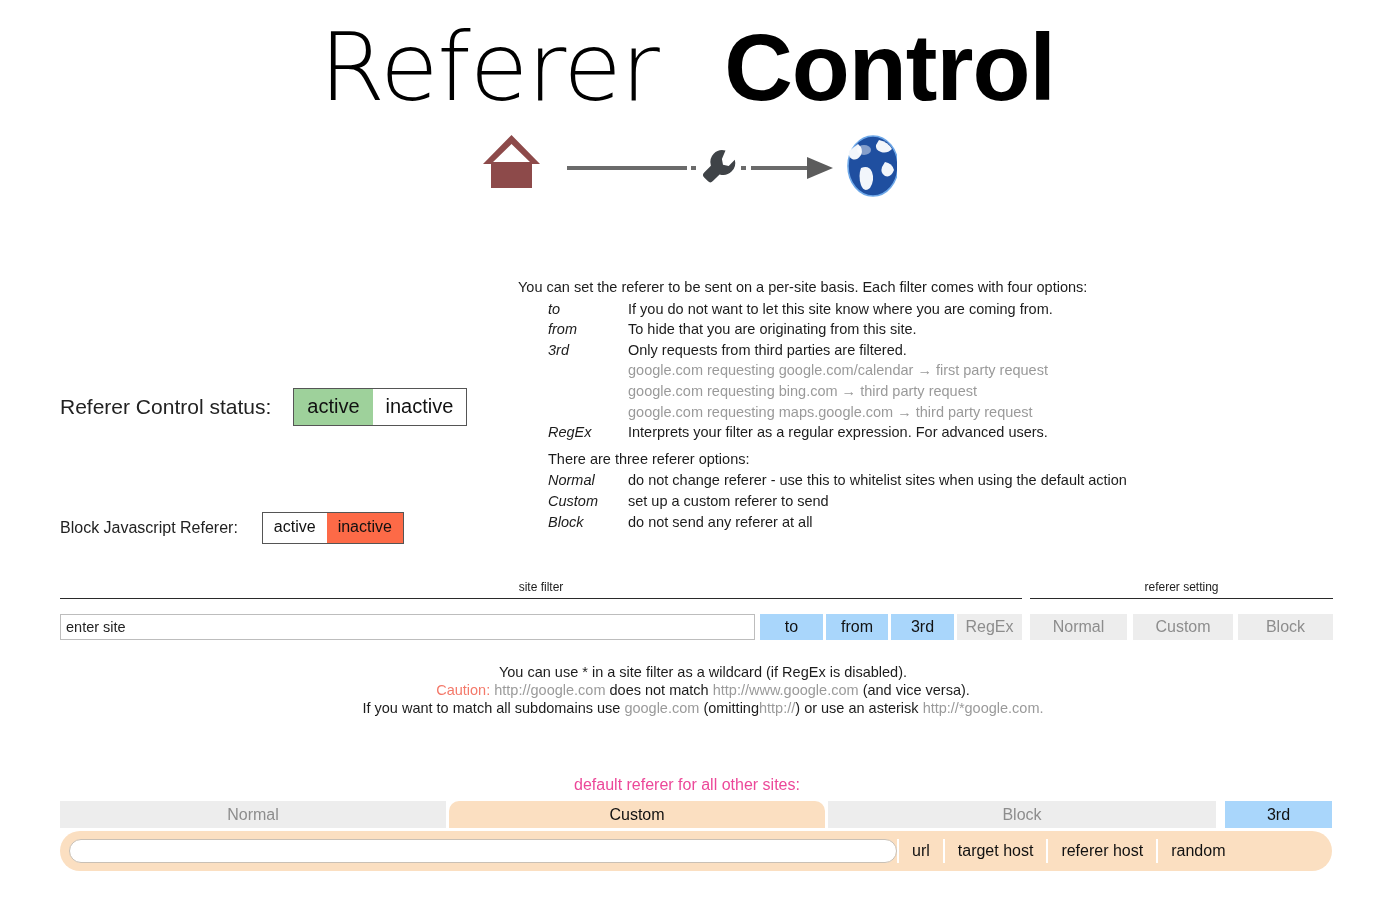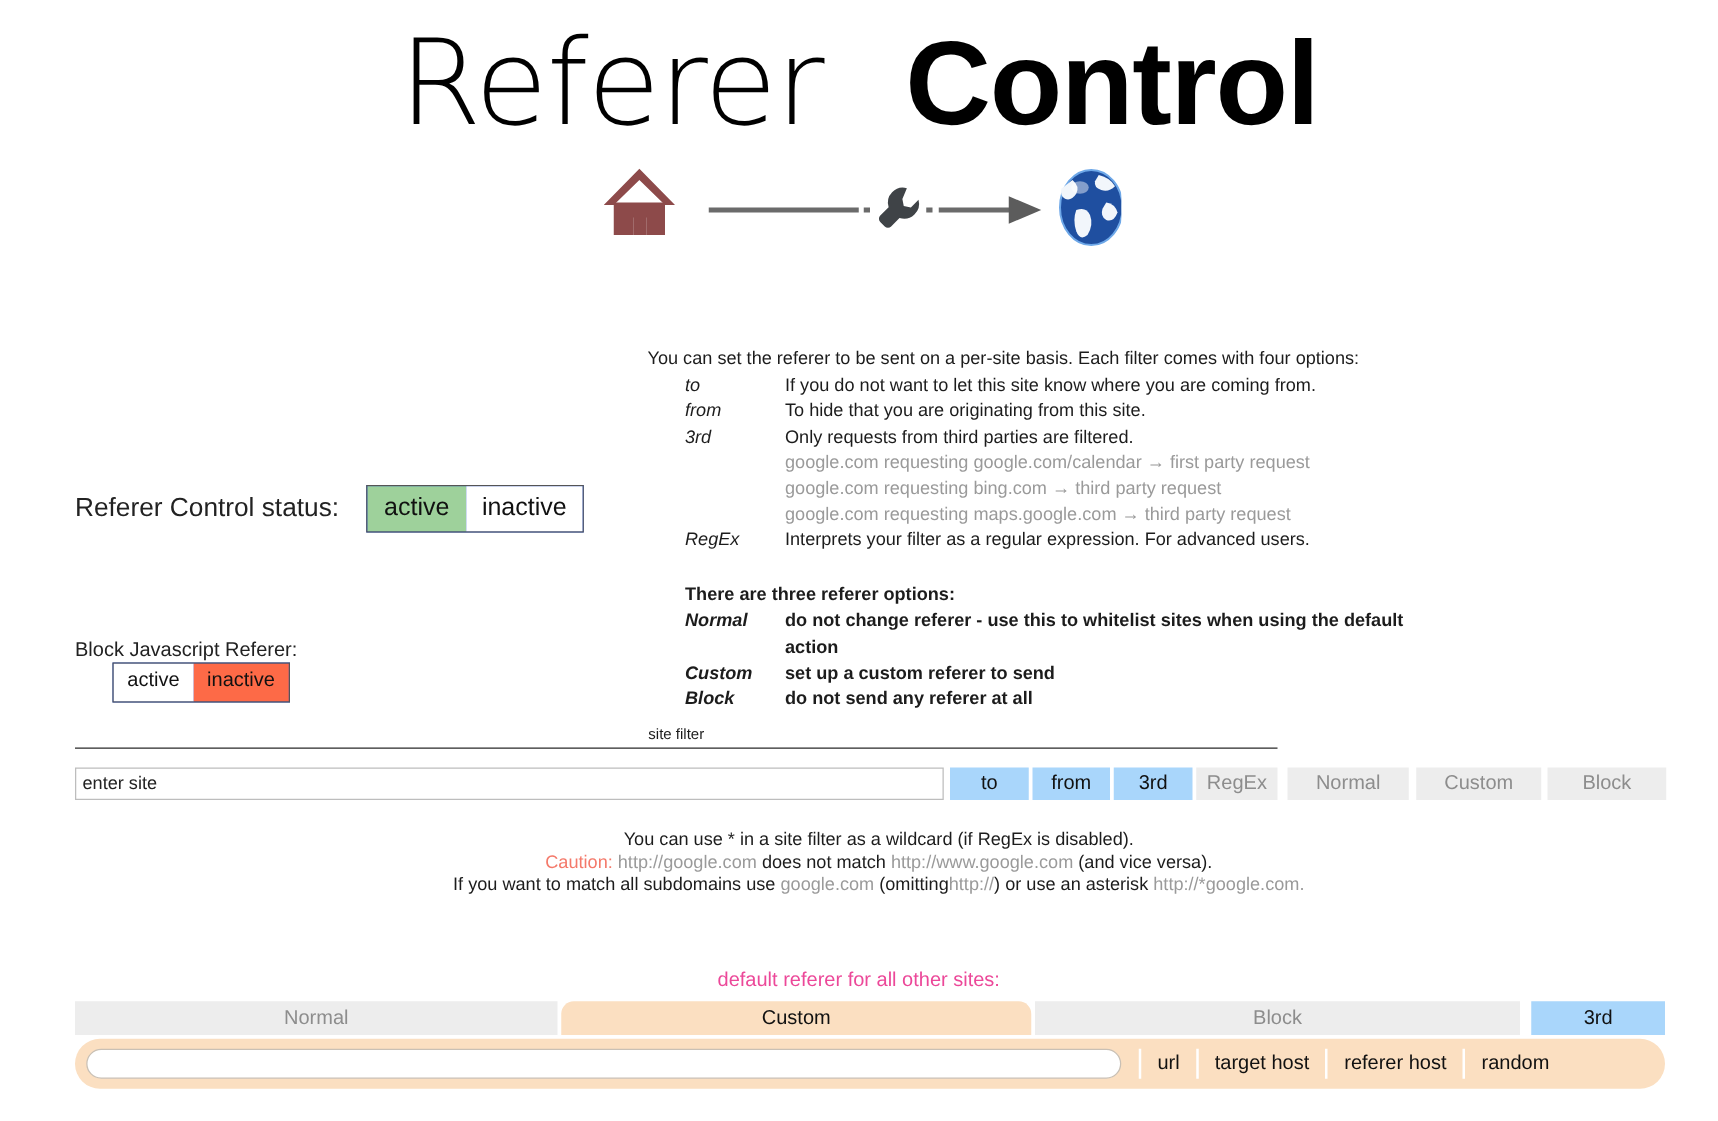--- a/index.html
+++ b/index.html
@@ -49,21 +49,21 @@
     display: block;
   }
 
   
   .status-row {
     position: absolute;
     display: flex;
     align-items: center;
   }
   #status-row-main { left: 60px; top: 388px; }
-  #status-row-js   { left: 60px; top: 512px; flex-direction: column; }
+  #status-row-js   { left: 60px; top: 512px; }
 
   .status-label {
     font-size: 20px;
     color: #222;
     white-space: nowrap;
   }
   #status-row-main .status-label { font-size: 21px; }
   #status-row-js .status-label { font-size: 16px; }
 
   .toggle-group {
@@ -102,21 +102,21 @@
   .exp-table { border-collapse: collapse; }
   .exp-table td { padding: 0; vertical-align: top; }
   .exp-term {
     font-style: italic;
     width: 80px;
     padding-left: 30px !important;
     white-space: nowrap;
   }
   .exp-def { padding-left: 0 !important; }
   .exp-sub { color: #9a9a9a; }
-  #explain-second { margin-top: 23px; font-weight: bold; }
+  #explain-second { margin-top: 6px; }
   #explain-second .intro2 { padding-left: 30px; margin-bottom: 1px; }
   #explain-second .exp-term { padding-left: 30px !important; width: 80px; }
 
   
   #filter-section {
     position: absolute;
     left: 0;
     top: 580px;
     width: 1374px;
   }
@@ -260,21 +260,21 @@
     line-height: 24px;
     font-size: 16px;
     color: #111;
     padding: 0 13px;
     border-left: 2px solid #fff;
     cursor: pointer;
     user-select: none;
     white-space: nowrap;
     margin-left: 0;
   }
-  #cb-url { margin-left: 14px; }
+  #cb-url { }
 </style>
 </head>
 <body>
 
 <div id="header">
   <div id="logo-title">
     <span class="t-thin">Referer</span><span>&nbsp;</span><span class="t-bold">Control</span>
   </div>
   <svg id="logo-graphic" viewBox="0 0 420 78">
 
@@ -368,20 +368,21 @@
         <td class="exp-def">do not send any referer at all</td>
       </tr>
     </tbody>
       </table>
   </div>
 </div>
 
 <div id="filter-section">
   <div class="section-head-row">
     <div class="section-head" id="head-site-filter">site filter</div>
+    <div class="section-head" id="head-referer-set">referer setting</div>
   </div>
 
   <div id="filter-row">
     <input class="site-input" type="text" placeholder="enter site" style="">
     <div class="pill on" id="pill-to">to</div>
     <div class="pill on" id="pill-from">from</div>
     <div class="pill on" id="pill-3rd">3rd</div>
     <div class="pill off" id="pill-regex">RegEx</div>
     <div class="pill off" id="pill-normal">Normal</div>
     <div class="pill off" id="pill-custom">Custom</div>

